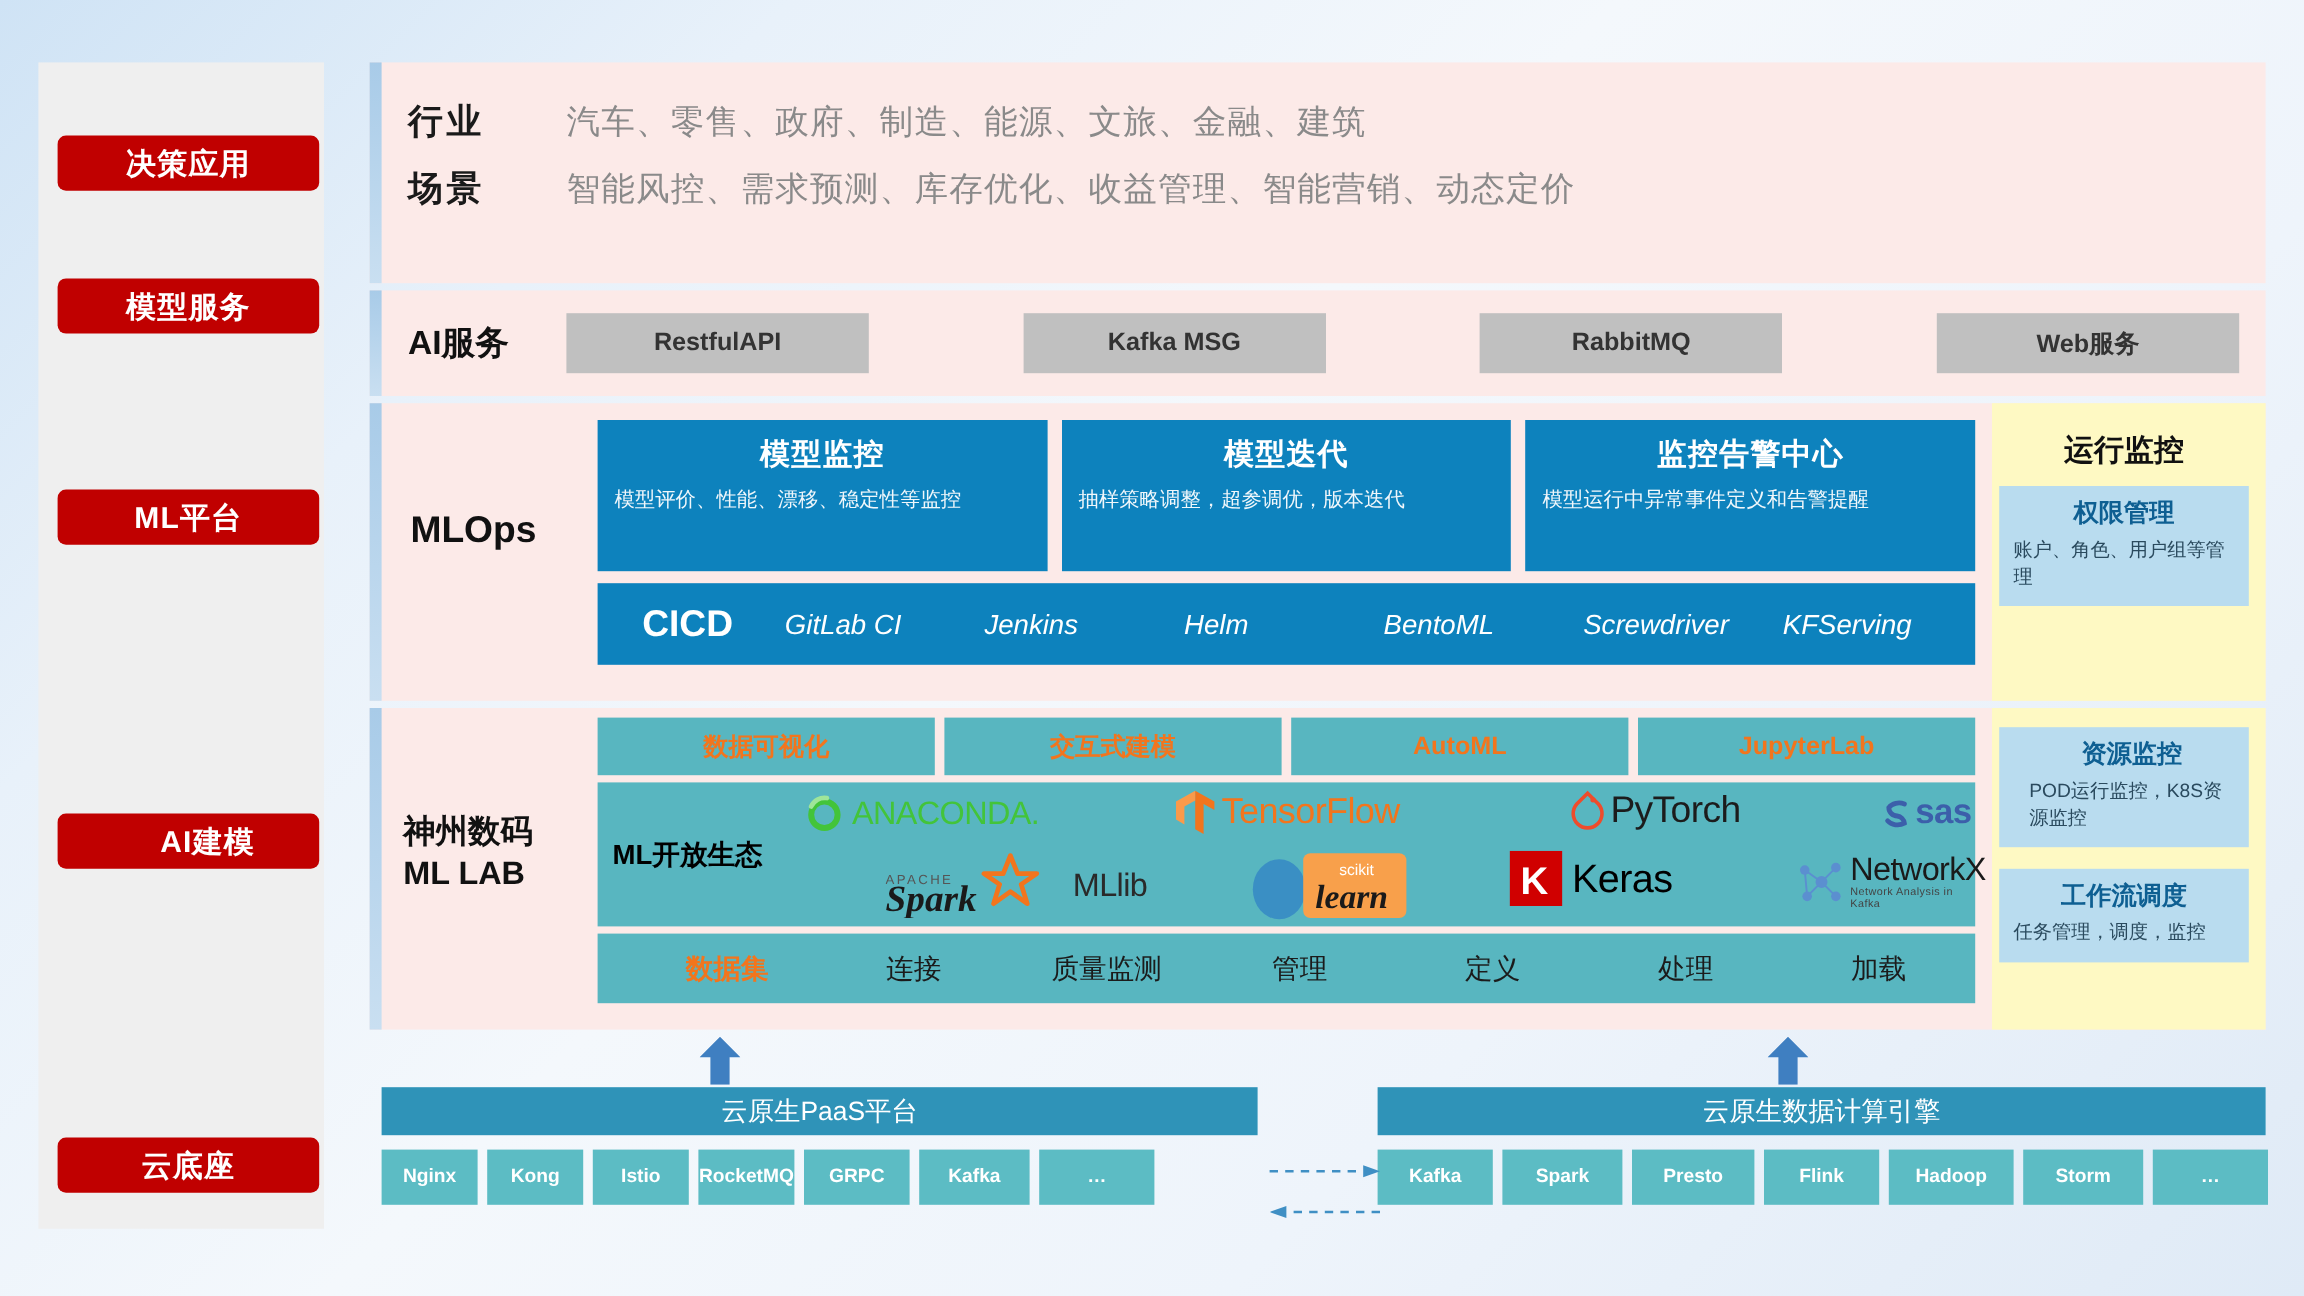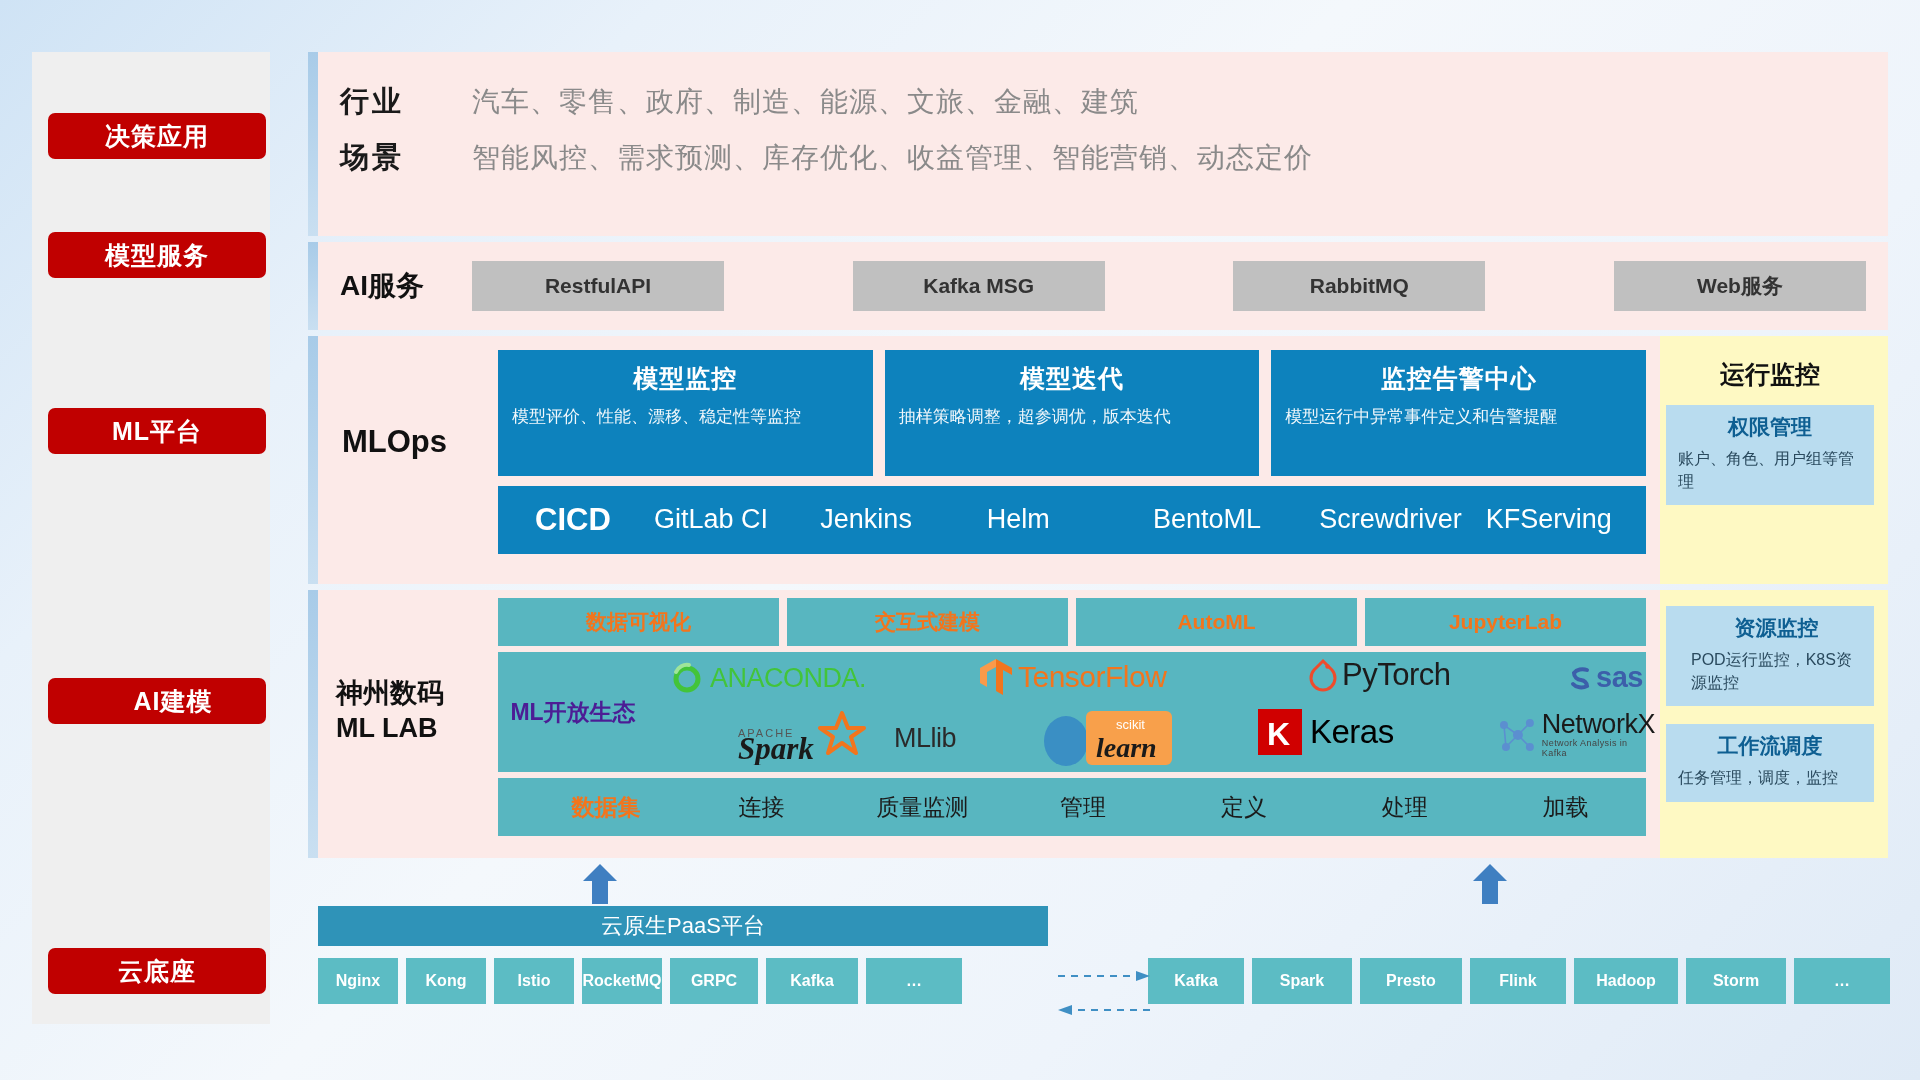--- a/index.html
+++ b/index.html
@@ -72,40 +72,40 @@
   }
   .mc-title { text-align:center; font-size:25px; font-weight:bold; margin-bottom:10px; letter-spacing:1px;}
   .mc-desc { font-size:17px; line-height:1.45; color:#f0f7fb; }
 
   .cicd {
     margin:10px 0 0 190px; margin-right:14px; background:#0d82bd; height:68px;
     display:flex; align-items:center; color:#fff; overflow:hidden;
   }
   .cicd-title { width:150px; flex:0 0 150px; text-align:center; font-size:31px; font-weight:bold; }
   .cicd-items { display:flex; flex:1; }
-  .cicd-item { flex:1; font-size:27px; padding-left:6px; line-height:1.08; }
+  .cicd-item { flex:1; font-size:23px; padding-left:6px; line-height:1.08;font-style:italic; }
 
   
   .row-lab { display:flex; height:268px; }
   .lab-body { width:1352px; flex:0 0 1352px; position:relative; padding-top:8px; }
   .lab-key {
     position:absolute; left:28px; top:86px; width:160px;
     font-size:27px; font-weight:bold; color:#111; line-height:1.28;
   }
   .lab-tabs { display:flex; gap:8px; margin-left:190px; padding-right:14px; }
   .lab-tab {
     flex:1; height:48px; background:#58b6c0;
     display:flex; align-items:center; justify-content:center;
     color:#f2751d; font-size:21px; font-weight:bold;
   }
   .eco {
     margin:6px 0 0 190px; margin-right:14px; background:#58b6c0; height:120px;
     display:flex; align-items:center;
   }
-  .eco-label { width:150px; flex:0 0 150px; text-align:center; color:#4c1d95; font-size:23px; font-weight:bold; }
+  .eco-label { width:150px; flex:0 0 150px; text-align:center; color:#000000; font-size:23px; font-weight:bold; }
   .eco-logos { flex:1; position:relative; height:118px; }
 
   .logo { position:absolute; display:flex; align-items:center; }
   .logo-txt { font-size:27px; letter-spacing:-0.5px; }
 
   .dsrow {
     margin:6px 0 0 190px; margin-right:14px; background:#58b6c0; height:58px;
     display:flex; align-items:center; color:#1b1b1b;padding-left:33px;
   }
   .ds-label { width:150px; flex:0 0 150px; text-align:center; color:#f2751d; font-size:23px; font-weight:bold; }
@@ -357,20 +357,21 @@
   <div class="bottom">
 
     <svg class="arrow-up au1" viewBox="0 0 34 40">
       <polygon points="17,0 34,17 25,17 25,40 9,40 9,17 0,17" fill="#3f7fc1"></polygon>
     </svg>
     <svg class="arrow-up au2" viewBox="0 0 34 40">
       <polygon points="17,0 34,17 25,17 25,40 9,40 9,17 0,17" fill="#3f7fc1"></polygon>
     </svg>
 
     <div class="bar bar-left">云原生PaaS平台</div>
+    <div class="bar bar-right">云原生数据计算引擎</div>
 
     <div class="chips chips-left">
       <div class="chip" style="width:80px">Nginx</div>
       <div class="chip" style="width:80px">Kong</div>
       <div class="chip" style="width:80px">Istio</div>
       <div class="chip" style="width:80px">RocketMQ</div>
       <div class="chip" style="width:88px">GRPC</div>
       <div class="chip" style="width:92px">Kafka</div>
       <div class="chip" style="width:96px">…</div>
     </div>

